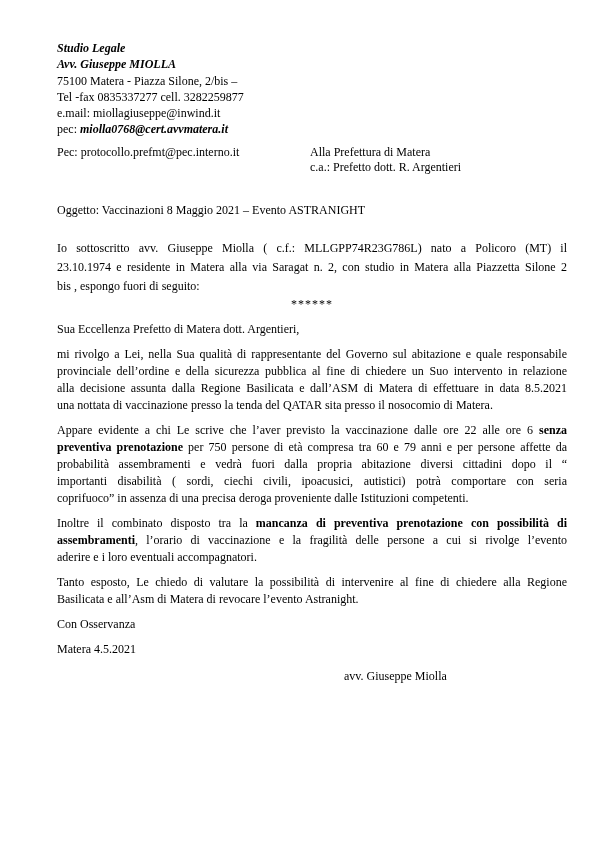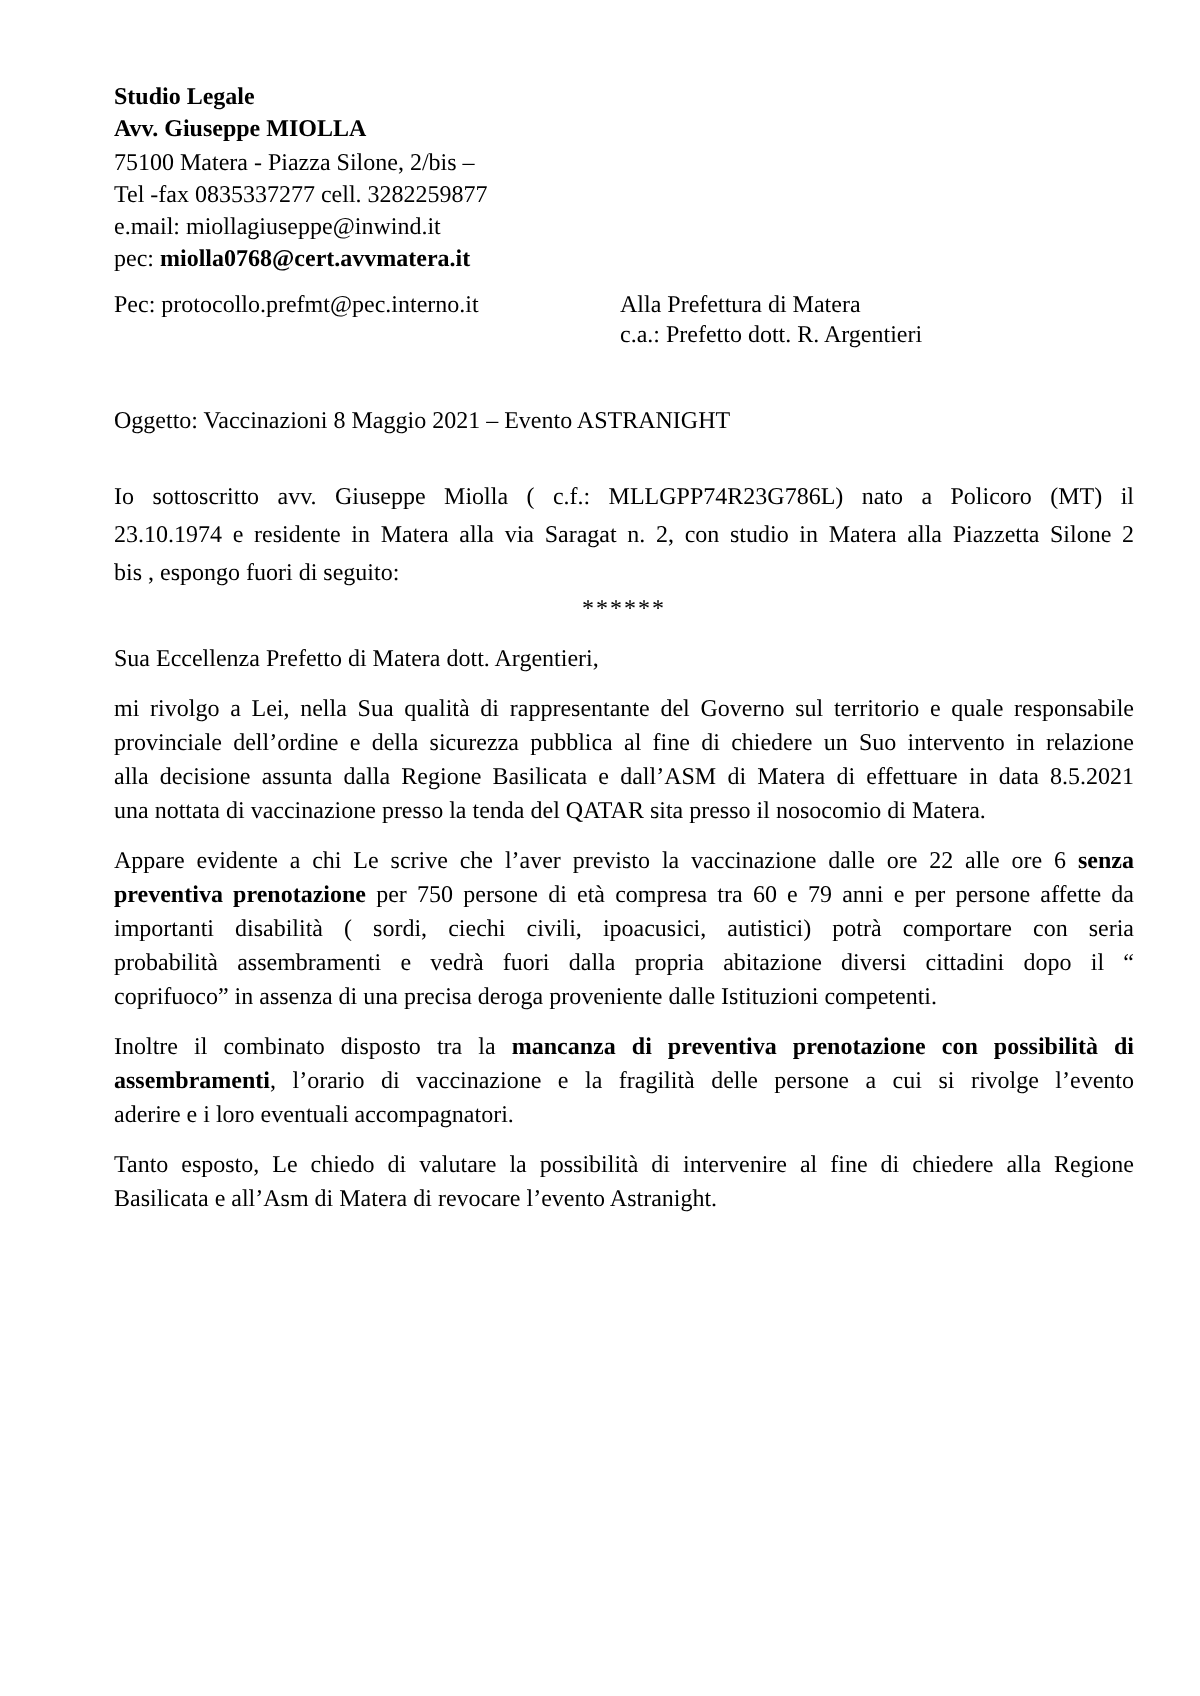--- a/index.html
+++ b/index.html
@@ -10,21 +10,21 @@
     background: #ffffff;
     color: #000000;
     font-family: "Liberation Serif", "DejaVu Serif", serif;
     font-size: 12px;
     box-sizing: border-box;
     padding: 40px 33px 0 57px;
     overflow: hidden;
   }
   
   .letterhead { line-height: 16.3px; }
-  .bi { font-weight: bold; }
+  .bi { font-weight: bold; font-style: italic; }
   .i  { }
   
   .addr-row { position: relative; margin-top: 7px; line-height: 15.5px; height: 31px; }
   .to-block { position: absolute; left: 253px; top: 0; }
   
   .subject { margin-top: 26px; line-height: 17px; }
   
   #letter-body { margin-top: 20px; }
   .para { margin-bottom: 8px; line-height: 17px; }
   #letter-body .para:first-child { line-height: 19px; margin-bottom: 0; }
@@ -72,37 +72,42 @@
         <div class="line j"><span>23.10.1974 e residente in Matera alla via Saragat n. 2, con studio in Matera alla Piazzetta Silone 2</span></div>
         <div class="line"><span>bis , espongo fuori di seguito:</span></div>
       </div>
       <div class="para center">
         <div class="line"><span>******</span></div>
       </div>
       <div class="para">
         <div class="line"><span>Sua Eccellenza Prefetto di Matera dott. Argentieri,</span></div>
       </div>
       <div class="para">
-        <div class="line j"><span>mi rivolgo a Lei, nella Sua qualità di rappresentante del Governo sul territorio e quale responsabile</span></div>
+        <div class="line j"><span>mi rivolgo a Lei, nella Sua qualità di rappresentante del Governo sul abitazione e quale responsabile</span></div>
         <div class="line j"><span>provinciale dell’ordine e della sicurezza pubblica al fine di chiedere un Suo intervento in relazione</span></div>
         <div class="line j"><span>alla decisione assunta dalla Regione Basilicata e dall’ASM di Matera  di effettuare in data 8.5.2021</span></div>
         <div class="line"><span>una nottata di vaccinazione presso la tenda del QATAR sita presso il nosocomio di Matera.</span></div>
       </div>
       <div class="para">
         <div class="line j"><span>Appare evidente a chi Le scrive che l’aver previsto la vaccinazione dalle ore 22 alle ore 6 </span><span class="bu">senza</span></div>
         <div class="line j"><span class="bu">preventiva prenotazione</span><span> per 750 persone di età compresa tra 60 e 79 anni e per persone affette da</span></div>
+        <div class="line j"><span>probabilità assembramenti e vedrà fuori dalla propria abitazione diversi cittadini dopo il “</span></div>
         <div class="line j"><span>importanti disabilità ( sordi, ciechi civili, ipoacusici, autistici) potrà comportare con seria</span></div>
-        <div class="line j"><span>probabilità assembramenti e vedrà fuori dalla propria abitazione diversi cittadini dopo il “</span></div>
         <div class="line"><span>coprifuoco” in assenza di una precisa deroga proveniente dalle Istituzioni competenti.</span></div>
       </div>
       <div class="para">
         <div class="line j"><span>Inoltre il combinato disposto tra la </span><span class="bu">mancanza di preventiva prenotazione con possibilità di</span></div>
         <div class="line j"><span class="bu">assembramenti</span><span>, l’orario di vaccinazione  e la fragilità delle persone a cui si rivolge l’evento</span></div>
         <div class="line"><span>aderire e i loro eventuali accompagnatori.</span></div>
       </div>
       <div class="para">
         <div class="line j"><span>Tanto esposto, Le chiedo di valutare la possibilità di intervenire al fine di chiedere alla Regione</span></div>
         <div class="line"><span>Basilicata e all’Asm di Matera di revocare l’evento Astranight.</span></div>
       </div>
     </main>
 
+  <footer>
+    <div class="closing-line">Con Osservanza</div>
+    <div class="closing-line">Matera 4.5.2021</div>
+    <div class="signature">avv. Giuseppe Miolla</div>
+  </footer>
 
 </div>
 
 </body></html>

